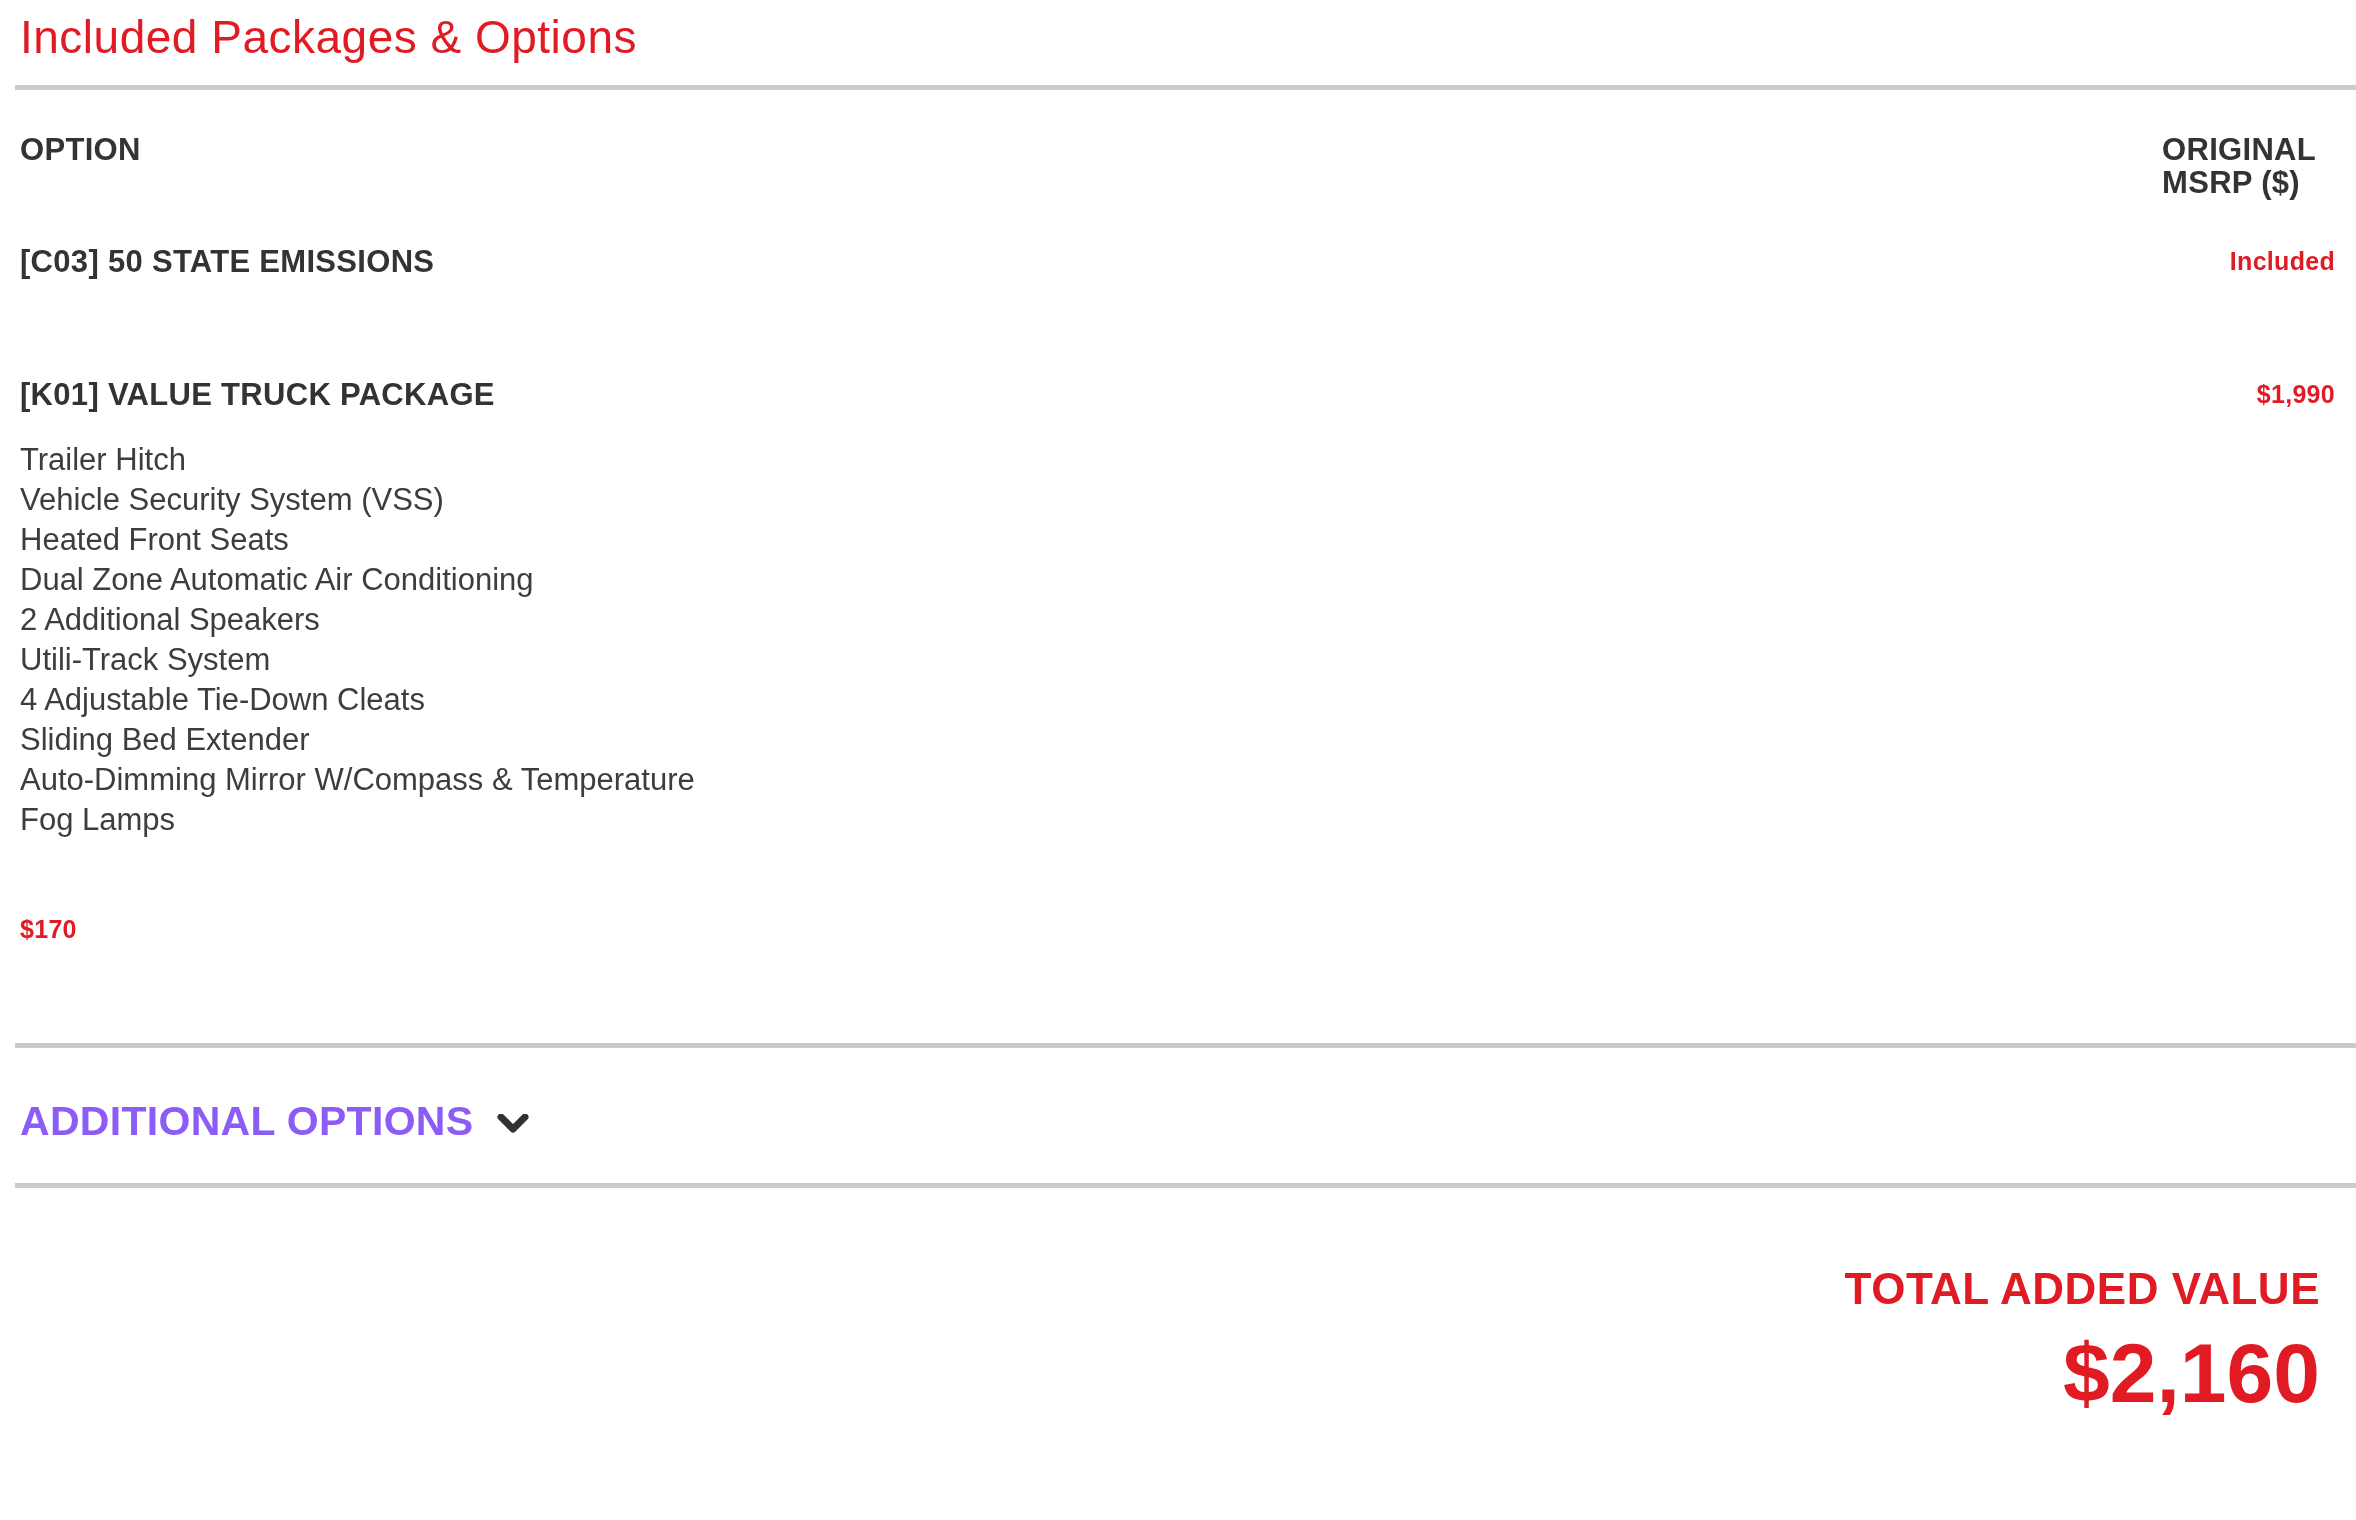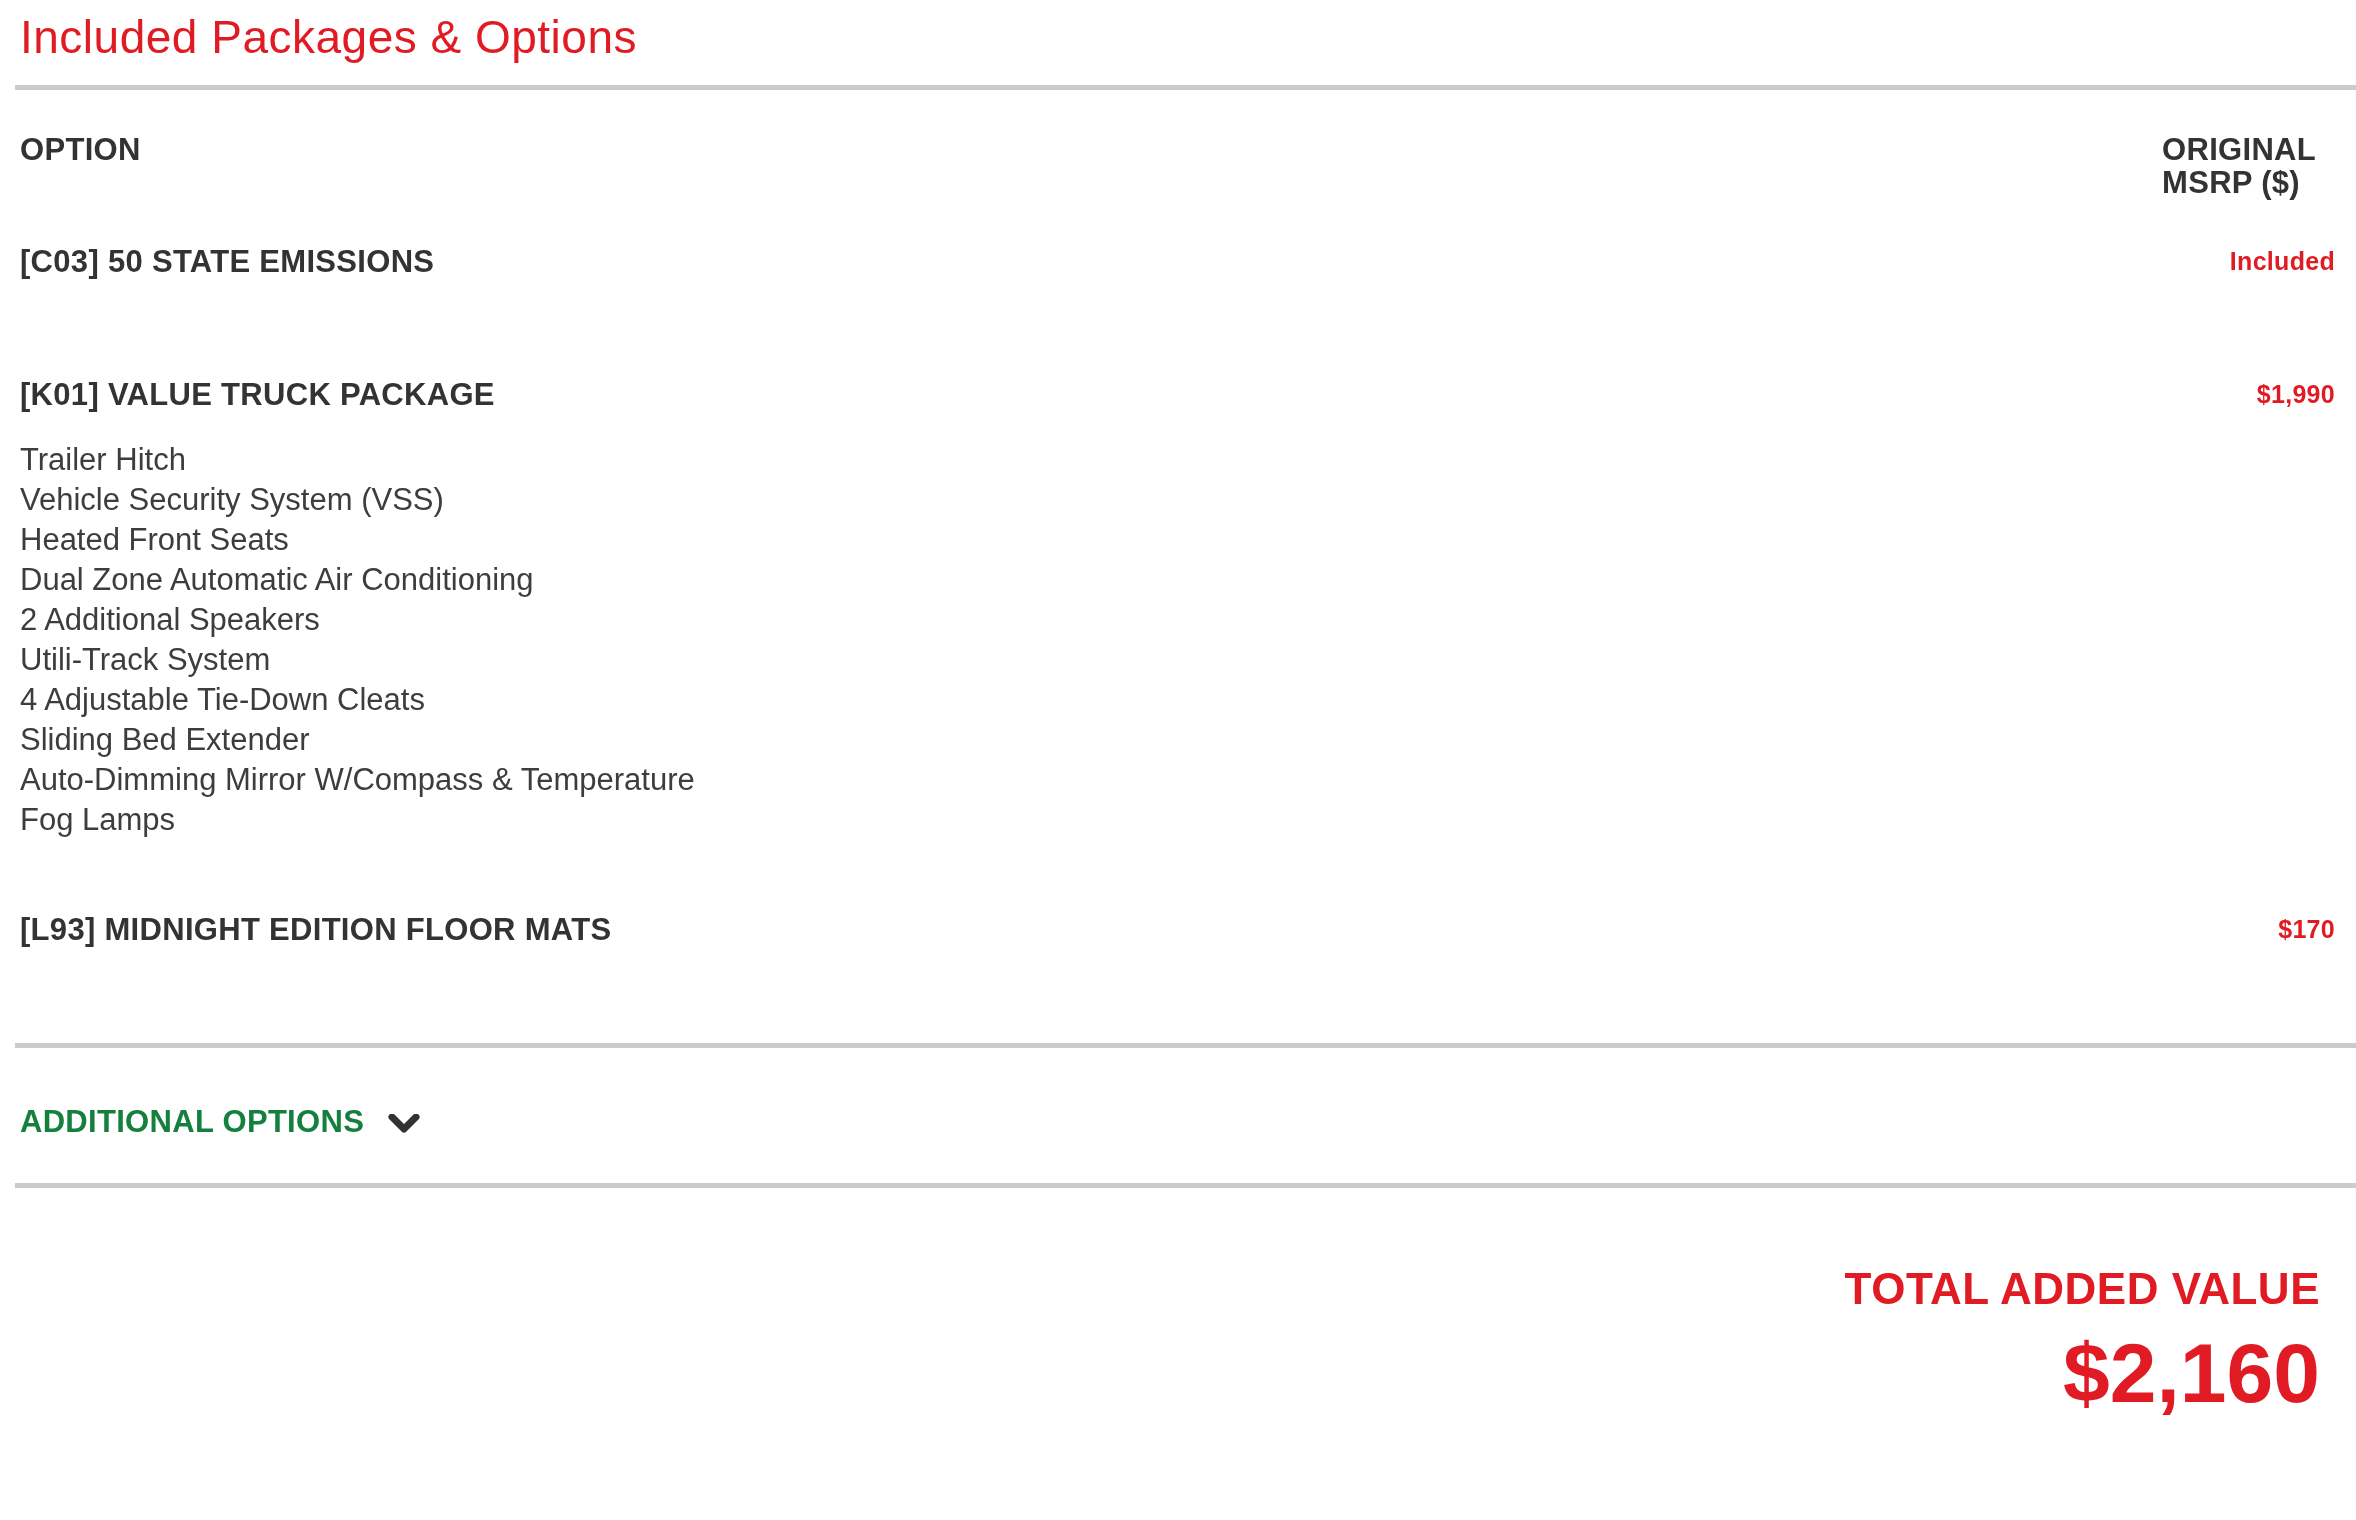--- a/index.html
+++ b/index.html
@@ -89,24 +89,24 @@
 
   .additional-row {
     margin-top: 57px;
     display: flex;
     align-items: center;
     gap: 24px;
     cursor: pointer;
     width: max-content;
   }
   .additional-label {
-    font-size: 31px;
+    font-size: 41px;
     line-height: 33px;
     font-weight: 700;
-    color: #15803d;
+    color: #8b5cf6;
     letter-spacing: 0.3px;
   }
   .chevron { display: block; margin-top: 4px; }
 
   .totals {
     text-align: right;
     padding-right: 36px;
   }
   .total-label {
     margin-top: 77px;
@@ -159,21 +159,20 @@
     <li>Dual Zone Automatic Air Conditioning</li>
     <li>2 Additional Speakers</li>
     <li>Utili-Track System</li>
     <li>4 Adjustable Tie-Down Cleats</li>
     <li>Sliding Bed Extender</li>
     <li>Auto-Dimming Mirror W/Compass &amp; Temperature</li>
     <li>Fog Lamps</li>
   </ul>
 
   <div class="opt-row row-l93">
-    <div class="opt-name">[L93] MIDNIGHT EDITION FLOOR MATS</div>
     <div class="opt-price">$170</div>
   </div>
 
   <div class="rule rule-2"></div>
 
   <div class="additional-row">
     <span class="additional-label">ADDITIONAL OPTIONS</span>
     <svg class="chevron" width="32" height="20" viewBox="0 0 32 20" aria-hidden="true">
       <polyline points="4,3 16,15 28,3" fill="none" stroke="#333333" stroke-width="7" stroke-linecap="round" stroke-linejoin="round"></polyline>
     </svg>

